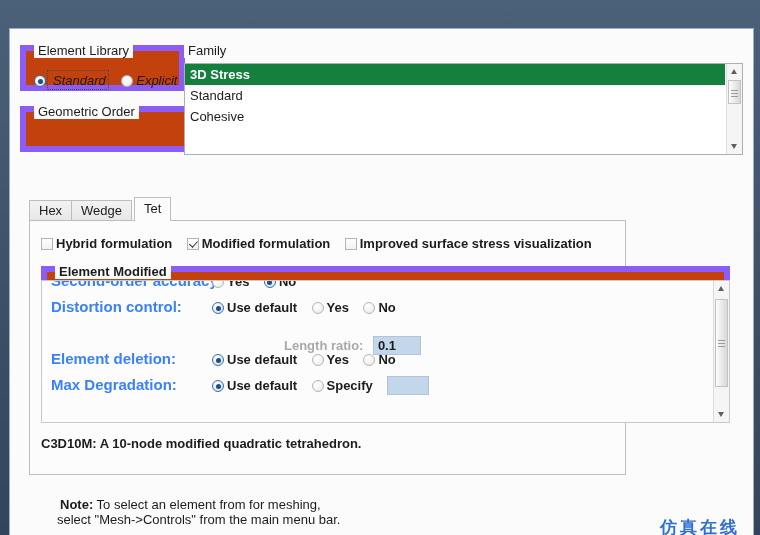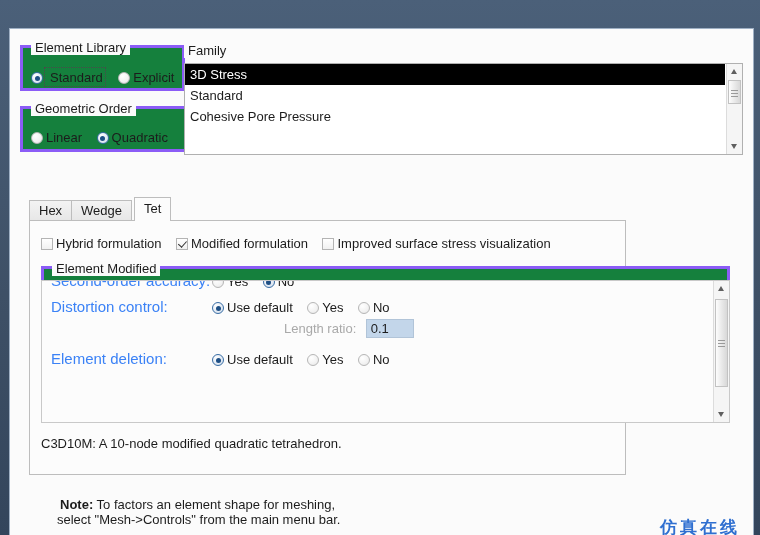--- a/index.html
+++ b/index.html
@@ -80,22 +80,22 @@
     background: #fbfbfb;
     border: 1px solid #9fb0c4;
     border-bottom: none;
     box-sizing: border-box;
     overflow: hidden;
   }
 
   
   .groupbox {
     position: absolute;
-    border: 3px solid #8b5cf6;
-    background: #15803d;
+    border: 6px solid #8b5cf6;
+    background: #c2410c;
     box-sizing: border-box;
   }
   .group-title {
     position: absolute;
     top: -8px; left: 8px;
     padding: 0 4px;
     background: #fbfbfb;
     font-size: 13px;
     color: #1c1c1c;
     white-space: nowrap;
@@ -172,22 +172,23 @@
   .list-item {
     height: 21px;
     line-height: 21px;
     padding-left: 5px;
     font-size: 13px;
     color: #1c1c1c;
     white-space: nowrap;
     cursor: default;
   }
   .list-item.sel {
-    background: #000000;
+    background: #15803d;
     color: #ffffff;
+    font-weight: bold;
   }
 
   
   .vscroll {
     position: absolute;
     top: 0; right: 0;
     width: 16px;
     height: 100%;
     background: #f5f5f5;
     border-left: 1px solid #dcdcdc;
@@ -257,20 +258,21 @@
   }
 
   .tabpanel {
     position: absolute;
     left: 19px; top: 191px;
     width: 597px;
     height: 255px;
     background: #fcfcfc;
     border: 1px solid #bdbdbd;
     box-sizing: border-box;
+    font-weight: bold;
   }
 
   
   .ctrl-scroll {
     position: absolute;
     left: 11px; top: 59px;
     width: 689px;
     height: 143px;
     border: 1px solid #c9c9c9;
     background: #fcfcfc;
@@ -369,51 +371,43 @@
 
 <div class="window">
 
 
   <div class="client">
 
     <div class="wm-center">1CAE.COM</div>
 
     <div class="groupbox" style="left:10px; top:16px; width:165px; height:46px;">
       <div class="group-title">Element Library</div>
-      <div style="position:absolute; left:8px; top:19px;">
+      <div style="position:absolute; left:8px; top:19px;font-style:italic;">
         <span class="opt">
           <span class="radio on"></span><span class="focusbox"><span class="lbl">Standard</span></span>
         </span>
         <span class="opt" style="margin-left:8px;">
           <span class="radio"></span><span class="lbl">Explicit</span>
         </span>
       </div>
     </div>
 
     <div class="groupbox" style="left:10px; top:77px; width:195px; height:46px;">
       <div class="group-title">Geometric Order</div>
-      <div style="position:absolute; left:8px; top:19px;">
-        <span class="opt">
-          <span class="radio"></span><span class="lbl">Linear</span>
-        </span>
-        <span class="opt" style="margin-left:10px;">
-          <span class="radio on"></span><span class="lbl">Quadratic</span>
-        </span>
-      </div>
     </div>
 
     <div class="groupbox" style="left:174px; top:16px; width:559px; height:114px; border:none; background:transparent;">
       <div class="group-title" style="left:0px; top:-2px;">Family</div>
     </div>
 
     <div class="listbox" style="left:174px; top:34px; width:559px; height:92px;">
       <div style="position:absolute; left:0; top:0; right:17px;">
         <div class="list-item sel">3D Stress</div>
         <div class="list-item">Standard</div>
-        <div class="list-item">Cohesive Pore Pressure</div>
+        <div class="list-item">Cohesive</div>
       </div>
       <div class="vscroll">
         <div class="sb-arrow up">
             <i></i>
           </div>
         <div class="sb-thumb" style="top:16px; height:24px;">
           <div class="sb-grip" style="top:9px;"></div>
           <div class="sb-grip" style="top:12px;"></div>
           <div class="sb-grip" style="top:15px;"></div>
         </div>
@@ -471,41 +465,53 @@
               <span class="opt">
                 <span class="radio"></span><span class="lbl">Yes</span>
               </span>
               <span class="opt">
                 <span class="radio"></span><span class="lbl">No</span>
               </span>
             </div>
           </div>
 
           <div class="ctrl-row">
-            <div style="position:absolute; left:242px; top:0; white-space:nowrap;">
+            <div style="position:absolute; left:242px; top:17px; white-space:nowrap;">
               <span class="lbl dim">Length ratio:</span>
               <span class="tinput disabled" style="width:48px; margin-left:5px;">0.1</span>
             </div>
           </div>
 
           <div class="ctrl-row">
             <div class="ctrl-label">Element deletion:</div>
             <div class="ctrl-opts">
               <span class="opt">
                 <span class="radio on"></span><span class="lbl">Use default</span>
               </span>
               <span class="opt">
                 <span class="radio"></span><span class="lbl">Yes</span>
               </span>
               <span class="opt">
                 <span class="radio"></span><span class="lbl">No</span>
               </span>
             </div>
           </div>
 
+          <div class="ctrl-row">
+            <div class="ctrl-label">Max Degradation:</div>
+            <div class="ctrl-opts">
+              <span class="opt">
+                <span class="radio on"></span><span class="lbl">Use default</span>
+              </span>
+              <span class="opt">
+                <span class="radio"></span><span class="lbl">Specify</span>
+              </span>
+              <span class="tinput blank" style="width:42px;"></span>
+            </div>
+          </div>
 
 
         </div>
 
         <div class="vscroll">
           <div class="sb-arrow up">
               <i></i>
             </div>
           <div class="sb-thumb" style="top:18px; height:88px;">
             <div class="sb-grip" style="top:40px;"></div>
@@ -517,21 +523,21 @@
             </div>
         </div>
       </div>
 
       <div class="desc">C3D10M:  A 10-node modified quadratic tetrahedron.</div>
     </div>
 
     <div class="note">
       <div>
         <b>Note:</b>
-        <span>To factors an element shape for meshing,</span>
+        <span>To select an element from for meshing,</span>
       </div>
       <div class="note-line2">select "Mesh-&gt;Controls" from the main menu bar.</div>
     </div>
 
     <div class="wm-cn">仿真在线</div>
 
   </div>
 </div>
 
 </body></html>

